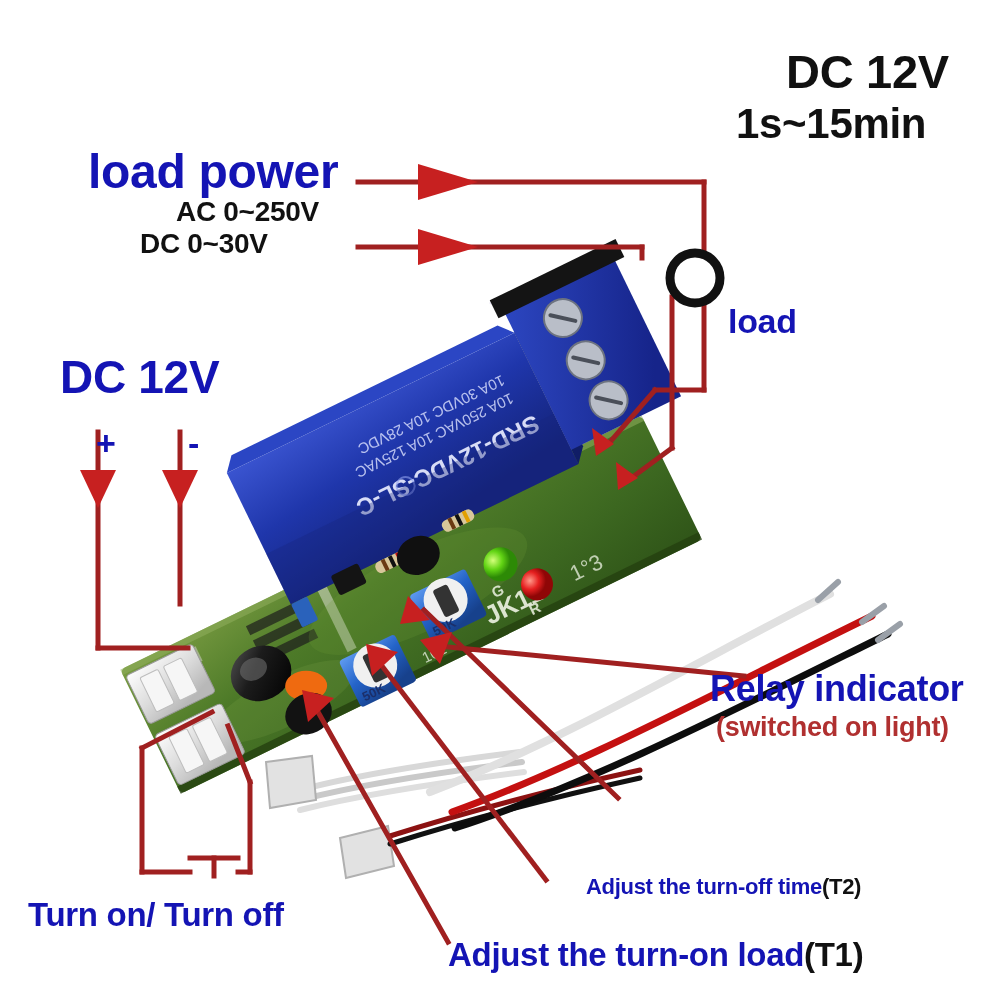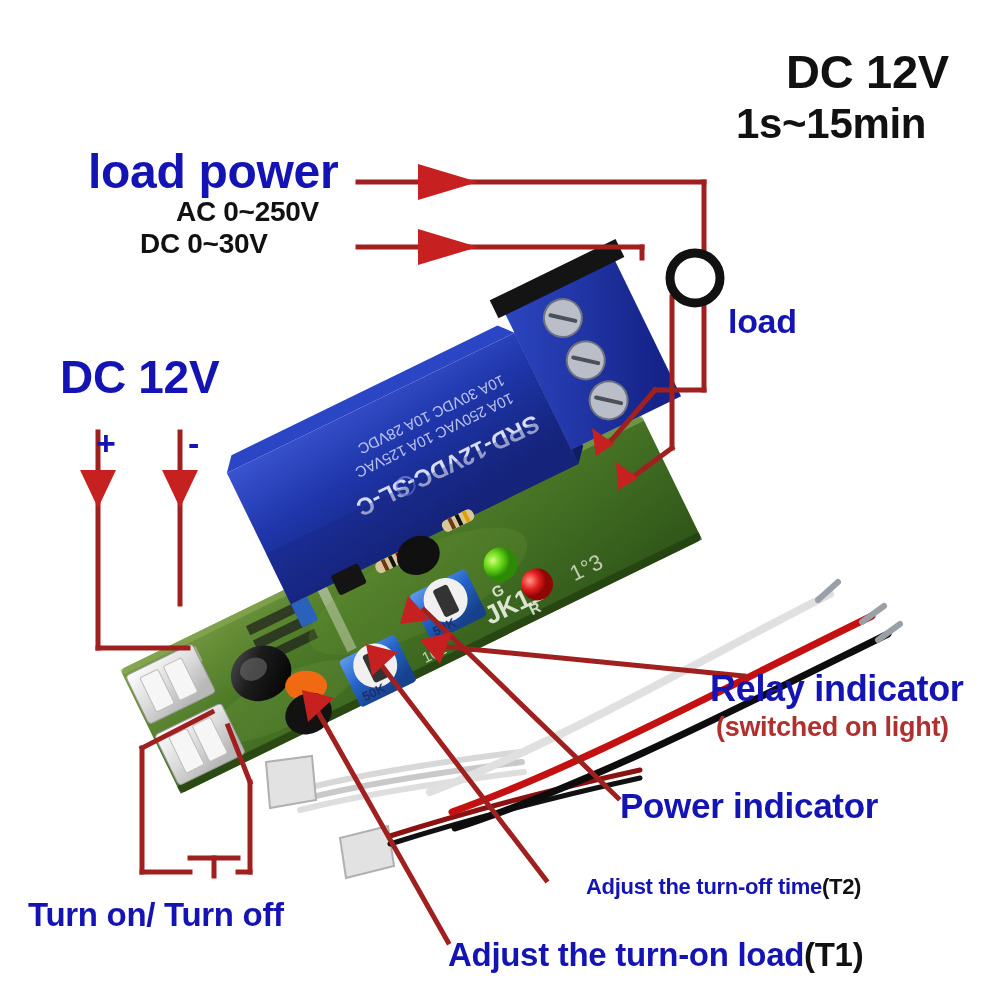--- a/index.html
+++ b/index.html
@@ -261,21 +261,20 @@
 
   <div class="lbl blue" style="left:728px;top:302px;font-size:34px;">load</div>
 
   <div class="lbl blue" style="left:60px;top:350px;font-size:46px;">DC 12V</div>
   <div class="lbl blue" style="left:96px;top:424px;font-size:34px;">+</div>
   <div class="lbl blue" style="left:188px;top:424px;font-size:34px;">-</div>
 
   <div class="lbl darkred" style="left:716px;top:712px;font-size:27px;">(switched on light)</div>
   <div class="lbl blue" style="left:710px;top:668px;font-size:36px;">Relay indicator</div>
 
-  <div class="lbl blue" style="left:620px;top:786px;font-size:35px;">Power indicator</div>
 
   <div class="lbl" style="left:550px;top:874px;font-size:22px;margin-left:36px;"><span class="blue">Adjust the turn-off time</span><span class="black">(T2)</span></div>
 
   <div class="lbl" style="left:448px;top:936px;font-size:33px;"><span class="blue">Adjust the turn-on load</span><span class="black">(T1)</span></div>
 
   <div class="lbl blue" style="left:28px;top:896px;font-size:33px;">Turn on/ Turn off</div>
 
 </div>
 
 </body></html>

